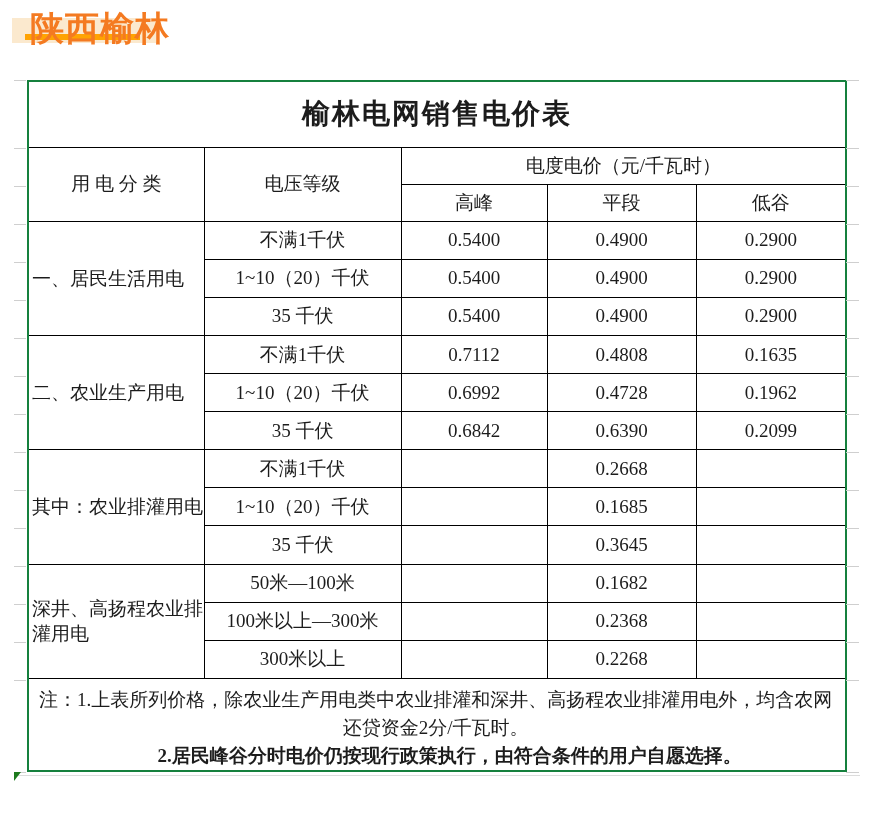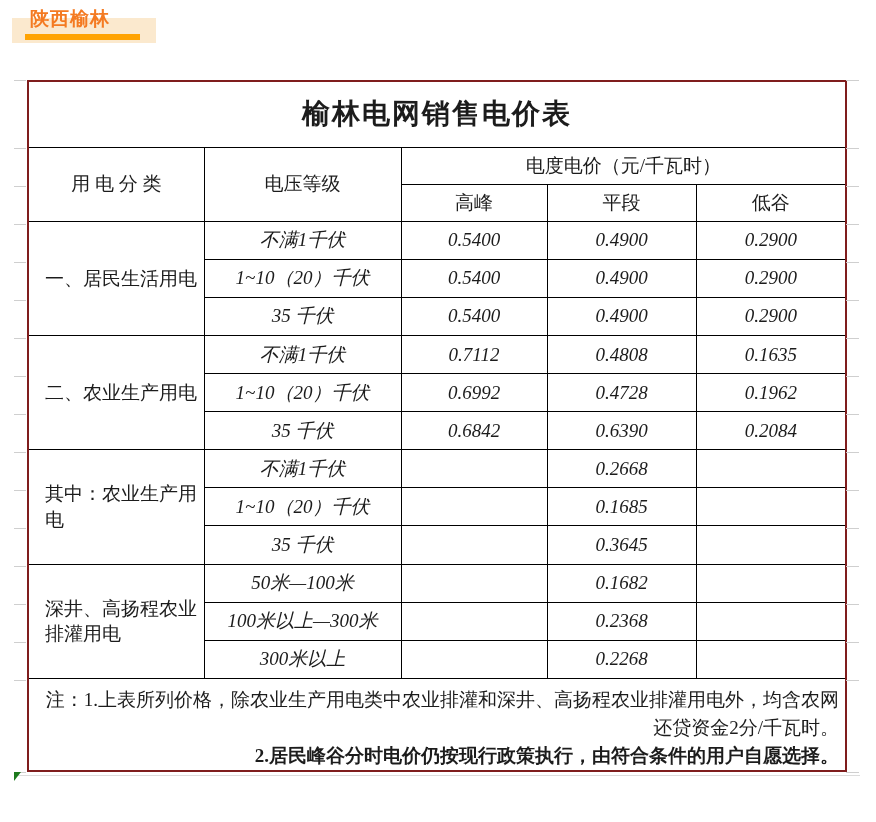--- a/index.html
+++ b/index.html
@@ -4,33 +4,33 @@
 <style>
   * { margin:0; padding:0; box-sizing:border-box; }
   body { background:#ffffff; font-family:"Liberation Serif","DejaVu Serif",serif; }
   .screen { position:relative; width:876px; height:822px; background:#ffffff; overflow:hidden; }
 
   
   .brand-wrap { position:absolute; left:11px; top:8px; width:150px; height:36px; }
   .brand-bg { position:absolute; left:1px; top:10px; width:144px; height:25px; background:#FBE9CE; }
   .brand-bar { position:absolute; left:14px; top:26px; width:115px; height:6px; background:#FFA302; }
   .brand-text { position:absolute; left:19px; top:-2px; font-family:"Liberation Sans","DejaVu Sans",sans-serif;
-                font-weight:bold; font-size:19px; letter-spacing:1px; color:#F47A21; white-space:nowrap; }
+                font-weight:bold; font-size:34px; letter-spacing:1px; color:#F47A21; white-space:nowrap; }
 
   
   table.price-table { position:absolute; left:27px; top:80px; width:818px; height:692px;
                       border-collapse:collapse; table-layout:fixed; color:#1c1c1c; }
   .price-table td { border:1px solid #000; text-align:center; vertical-align:middle;
                     font-size:19px; overflow:hidden; }
-  .price-table { border:2px solid #7f1d1d; }
+  .price-table { border:2px solid #15803d; }
   td.title-cell { height:66px; font-size:28px; font-weight:bold; letter-spacing:2px; }
   td.hdr { height:37px; }
-  td.cat { text-align:left; padding-left:16px; line-height:1.35; }
-  td.volt, td.num { height:38px;font-style:italic; }
-  td.note-cell { height:92px; text-align:right; vertical-align:top; padding:7px 6px 0 3px; }
+  td.cat { text-align:left; padding-left:3px; line-height:1.35; }
+  td.volt, td.num { height:38px; }
+  td.note-cell { height:92px; text-align:center; vertical-align:top; padding:7px 6px 0 3px; }
   .note-line { font-size:19px; line-height:28px; }
   .note-line.second { padding-left:28px;font-weight:bold; }
 
   
   .tick { position:absolute; height:1px; background:#cfcfcf; }
   .bottom-gridline { position:absolute; left:14px; top:775px; width:846px; height:1px; background:#dcdcdc; }
   .corner-marker { position:absolute; left:14px; top:772px; width:0; height:0;
                    border-top:9px solid #1d7a1d; border-right:7px solid transparent; }
 </style>
 </head>
@@ -97,24 +97,24 @@
         <tr>
           <td class="volt">1~10（20）千伏</td>
           <td class="num">0.6992</td>
           <td class="num">0.4728</td>
           <td class="num">0.1962</td>
         </tr>
         <tr>
           <td class="volt">35 千伏</td>
           <td class="num">0.6842</td>
           <td class="num">0.6390</td>
-          <td class="num">0.2084</td>
+          <td class="num">0.2099</td>
         </tr>
         <tr>
-          <td class="cat" rowspan="3">其中：农业生产用电</td>
+          <td class="cat" rowspan="3">其中：农业排灌用电</td>
           <td class="volt">不满1千伏</td>
           <td class="num"></td>
           <td class="num">0.2668</td>
           <td class="num"></td>
         </tr>
         <tr>
           <td class="volt">1~10（20）千伏</td>
           <td class="num"></td>
           <td class="num">0.1685</td>
           <td class="num"></td>

